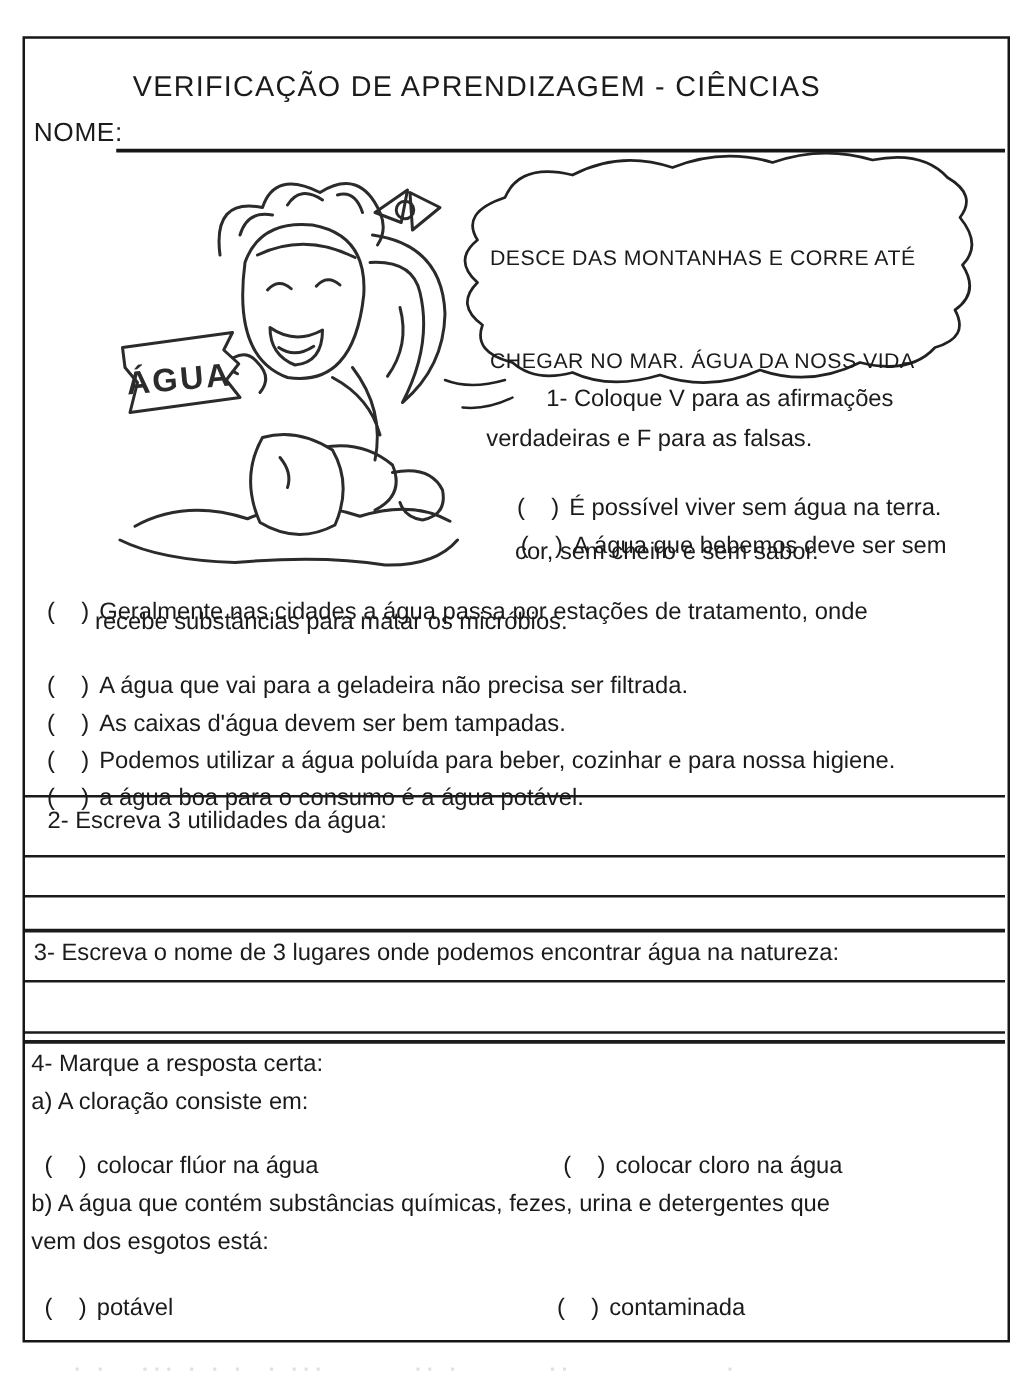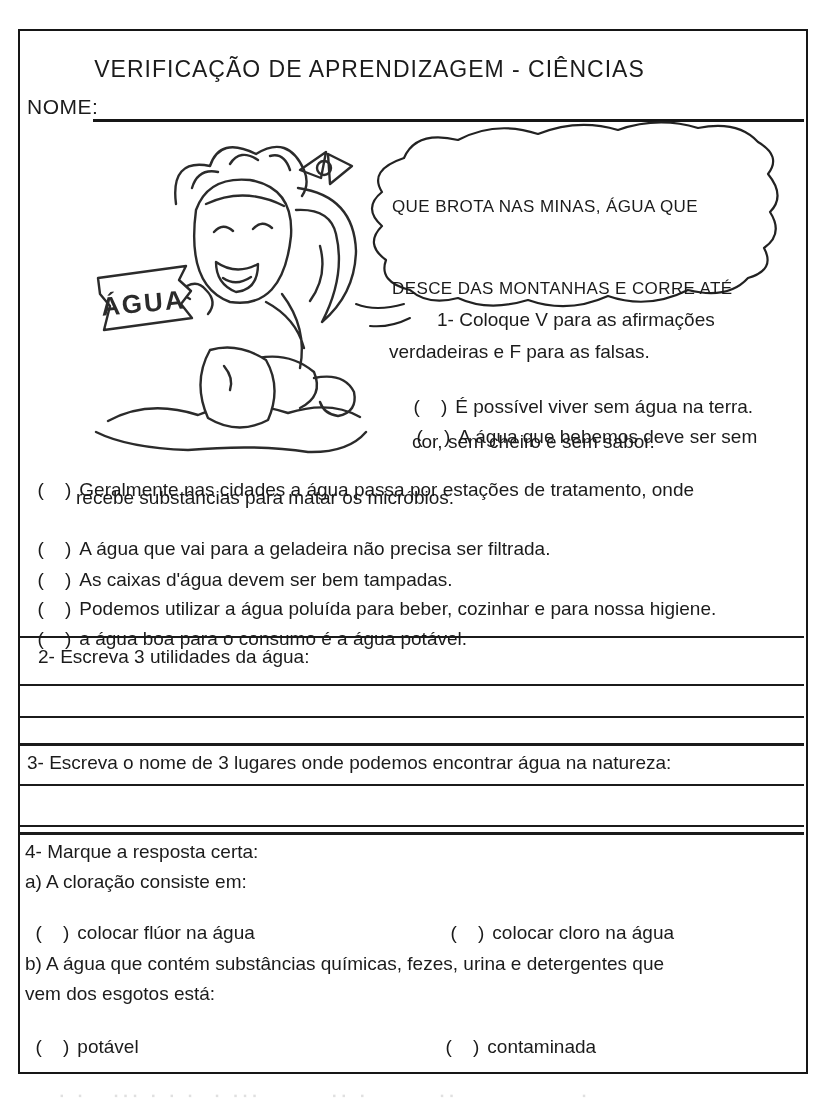--- a/index.html
+++ b/index.html
@@ -6,21 +6,21 @@
   body{
     width:826px;height:1112px;position:relative;overflow:hidden;
     font-family:"Liberation Sans", sans-serif;color:#1b1b1b;
   }
   .abs{position:absolute;}
   .sheet-border{
     left:18px;top:29px;width:786px;height:1041px;
     border:2px solid #161616;background:#fff;
   }
   .title{
-    left:0;top:56px;width:739px;text-align:center;
+    left:12px;top:56px;width:739px;text-align:center;
     font-size:23px;letter-spacing:1px;font-weight:500;white-space:pre;
   }
   .name-label{left:27px;top:95px;font-size:21px;letter-spacing:.5px;}
   .name-line{left:93px;top:119px;width:711px;height:0;border-bottom:3px solid #161616;}
   .bubble-text{
     left:392px;top:139px;width:390px;font-size:17px;line-height:27.2px;
     letter-spacing:.4px;white-space:pre;
   }
   .t{font-size:19px;white-space:pre;}
   .cb{white-space:pre;margin-right:8px;}
@@ -90,22 +90,22 @@
                Q440,84 424,100 Q438,122 418,136 Q430,158 402,166 Q382,188 342,178 Q302,198 262,184
                Q222,202 182,188 Q142,200 112,186 Q82,194 64,178 Q32,170 40,148 Q18,132 36,114 Q16,96 36,80 Q22,58 58,46 Z"></path>
     </g>
     <g stroke="#222" stroke-width="2" fill="none" stroke-linecap="round">
       <path d="M58,192 Q30,200 10,192"></path>
       <path d="M64,206 Q44,216 24,214"></path>
     </g>
   </svg>
 </div>
 <div class="abs bubble-text">
-  <div>QUE BROTA NAS MINAS, ÁGUA QUE</div>
   <div>DESCE DAS MONTANHAS E CORRE ATÉ</div>
+  <div>CHEGAR NO MAR. ÁGUA DA NOSS VIDA</div>
 </div>
 
 <div class="abs t" style="left:437px;top:309px;">1- Coloque V para as afirmações</div>
 <div class="abs t" style="left:389px;top:341px;">verdadeiras e F para as falsas.</div>
 
 <div class="abs t" style="left:403px;top:374px;">
   <span class="cb">(    )</span><span>É possível viver sem água na terra.</span>
 </div>
 <div class="abs t" style="left:406px;top:404px;">
   <span class="cb">(    )</span><span>A água que bebemos deve ser sem</span>

